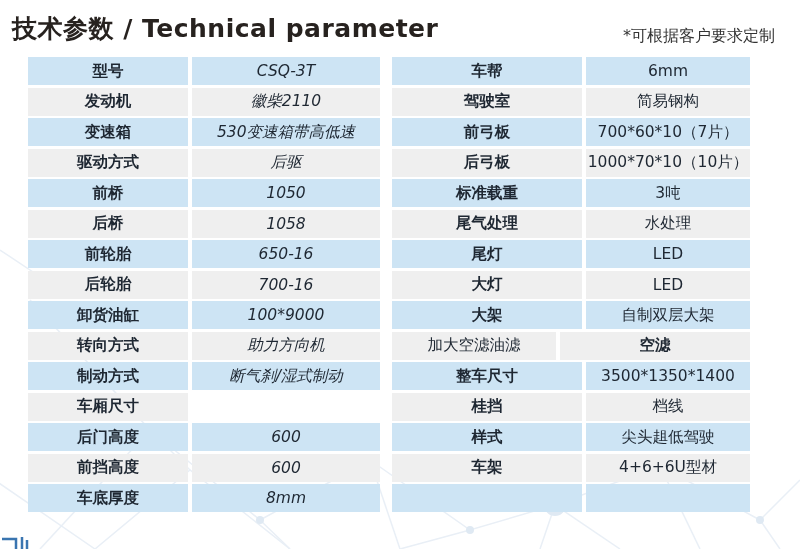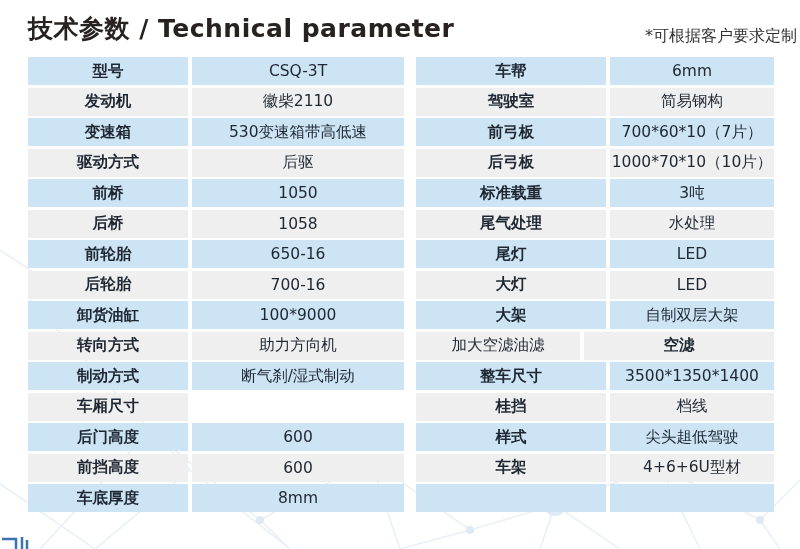--- a/index.html
+++ b/index.html
@@ -11,44 +11,44 @@
     overflow: hidden;
   }
   .page { position: relative; width: 800px; height: 549px; overflow: hidden; }
 
   
   .decor-bg {
     position: absolute; left: 0; top: 0; width: 800px; height: 549px;
     z-index: 0; pointer-events: none;
   }
 
-  .header { position: absolute; top: 12px; left: 28px; z-index: 2; }
+  .header { position: absolute; top: 12px; left: 12px; z-index: 2; }
   .title {
     font-size: 25px; font-weight: 700; color: #27221f;
     letter-spacing: 0.5px; white-space: nowrap;
   }
   .note {
-    position: absolute; top: 26px; right: 3px; z-index: 2;
+    position: absolute; top: 26px; right: 25px; z-index: 2;
     font-size: 16px; font-weight: 500; color: #333333; white-space: nowrap;
   }
 
   .tables {
     position: absolute; top: 57px; left: 28px; z-index: 1;
     display: flex; gap: 12px;
   }
   .spec-table { display: flex; flex-direction: column; }
   .spec-row { display: flex; gap: 4px; margin-bottom: 2.5px; height: 28px; }
   .cell {
     display: flex; align-items: center; justify-content: center;
     font-size: 15.5px; color: #1e2732; white-space: nowrap; overflow: hidden;
   }
   .cell.label { font-weight: 700; }
   .cell.value { font-weight: 400; }
   .t-left .cell.label { width: 160px; }
-  .t-left .cell.value { width: 212px; }
+  .t-left .cell.value { width: 188px; font-style: italic; }
   .t-right .cell.label { width: 190px; }
   .t-right .cell.value { width: 164px; }
   .spec-row:nth-child(odd) .cell { background: #cde4f4; }
   .spec-row:nth-child(even) .cell { background: #efefef; }
 
   
   .logo-fragment {
     position: absolute; left: 0; bottom: 0; width: 40px; height: 14px;
     z-index: 2; pointer-events: none;
   }

